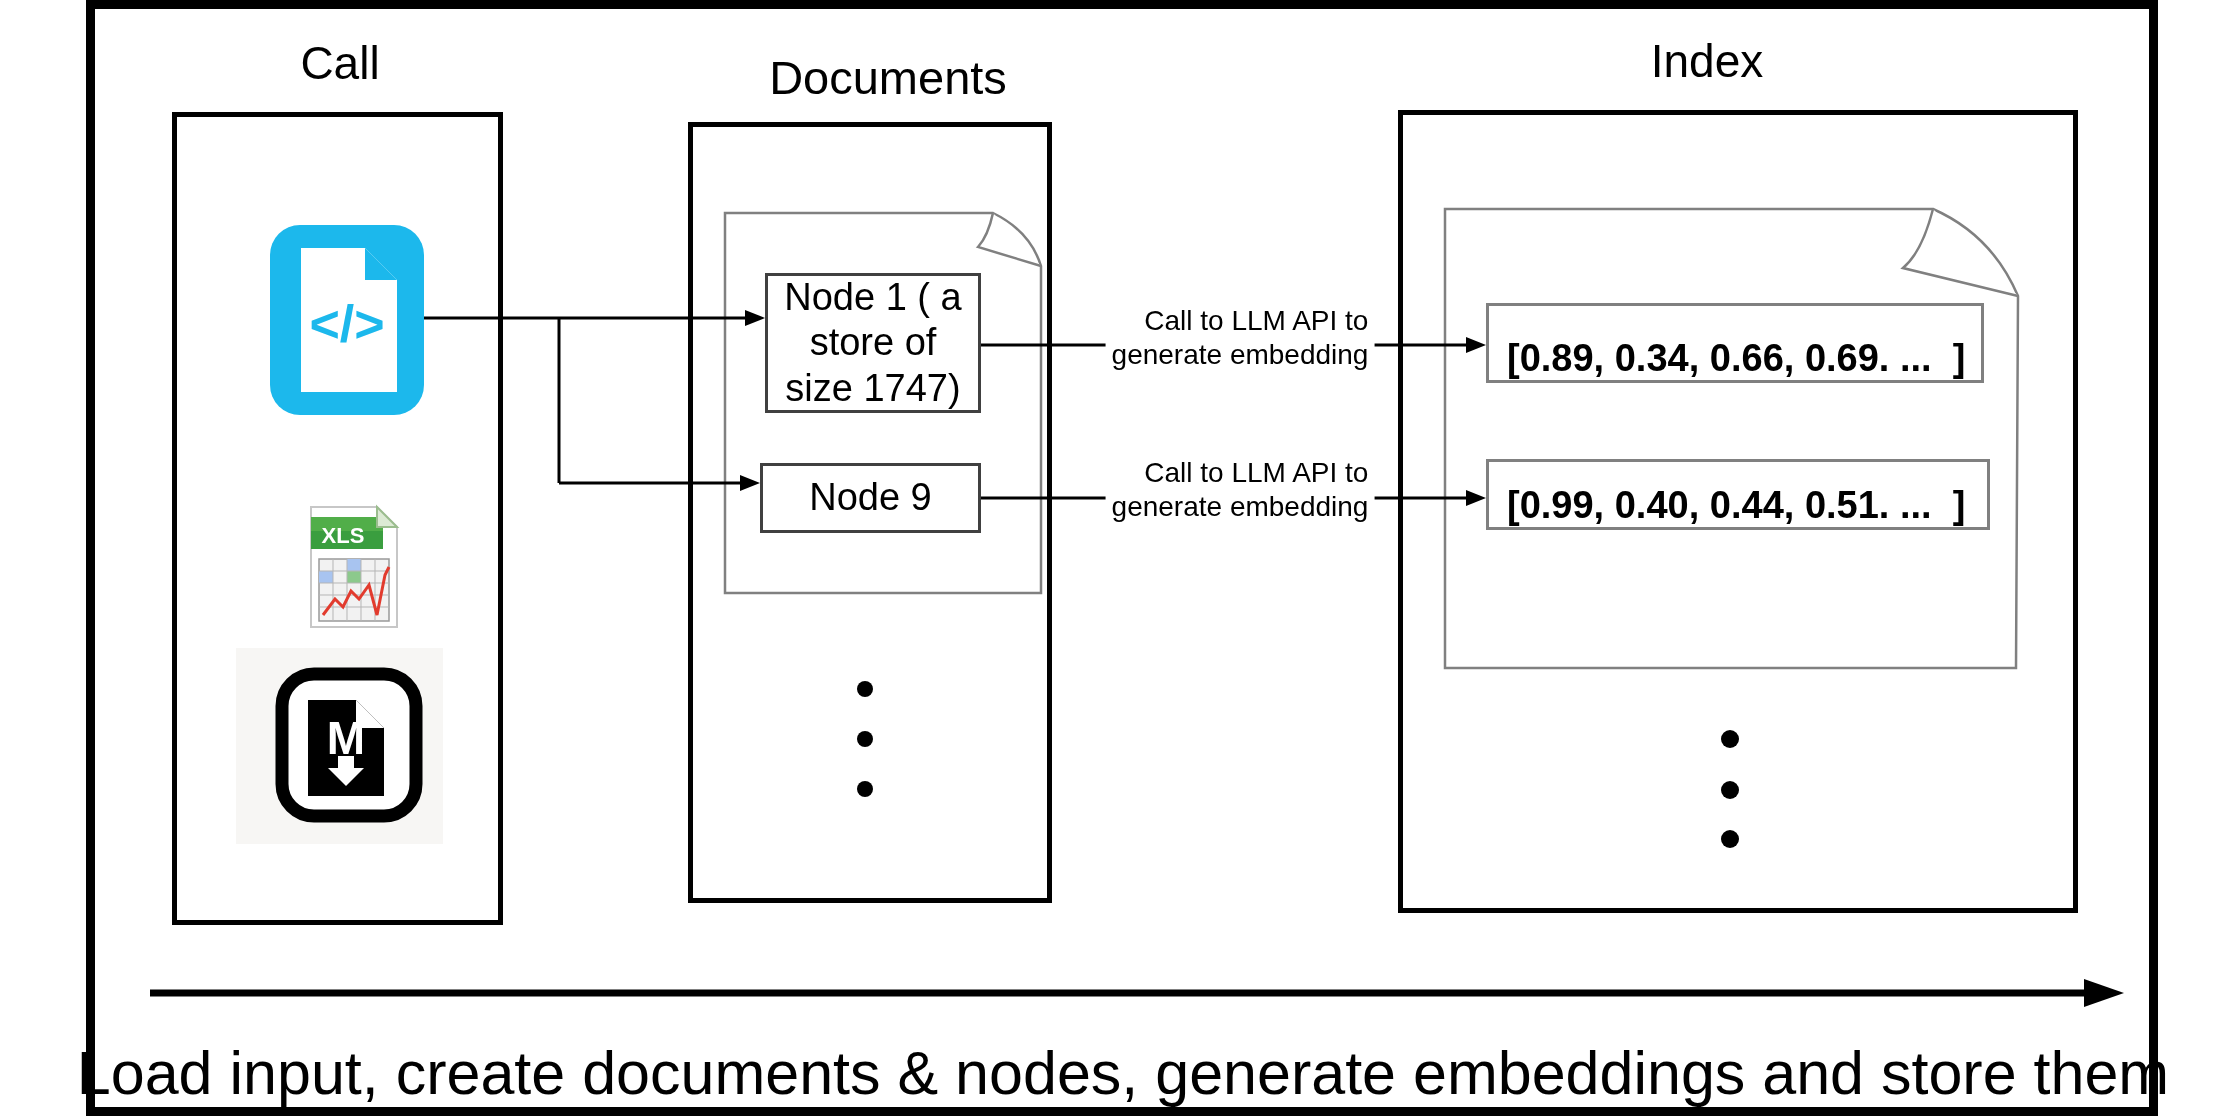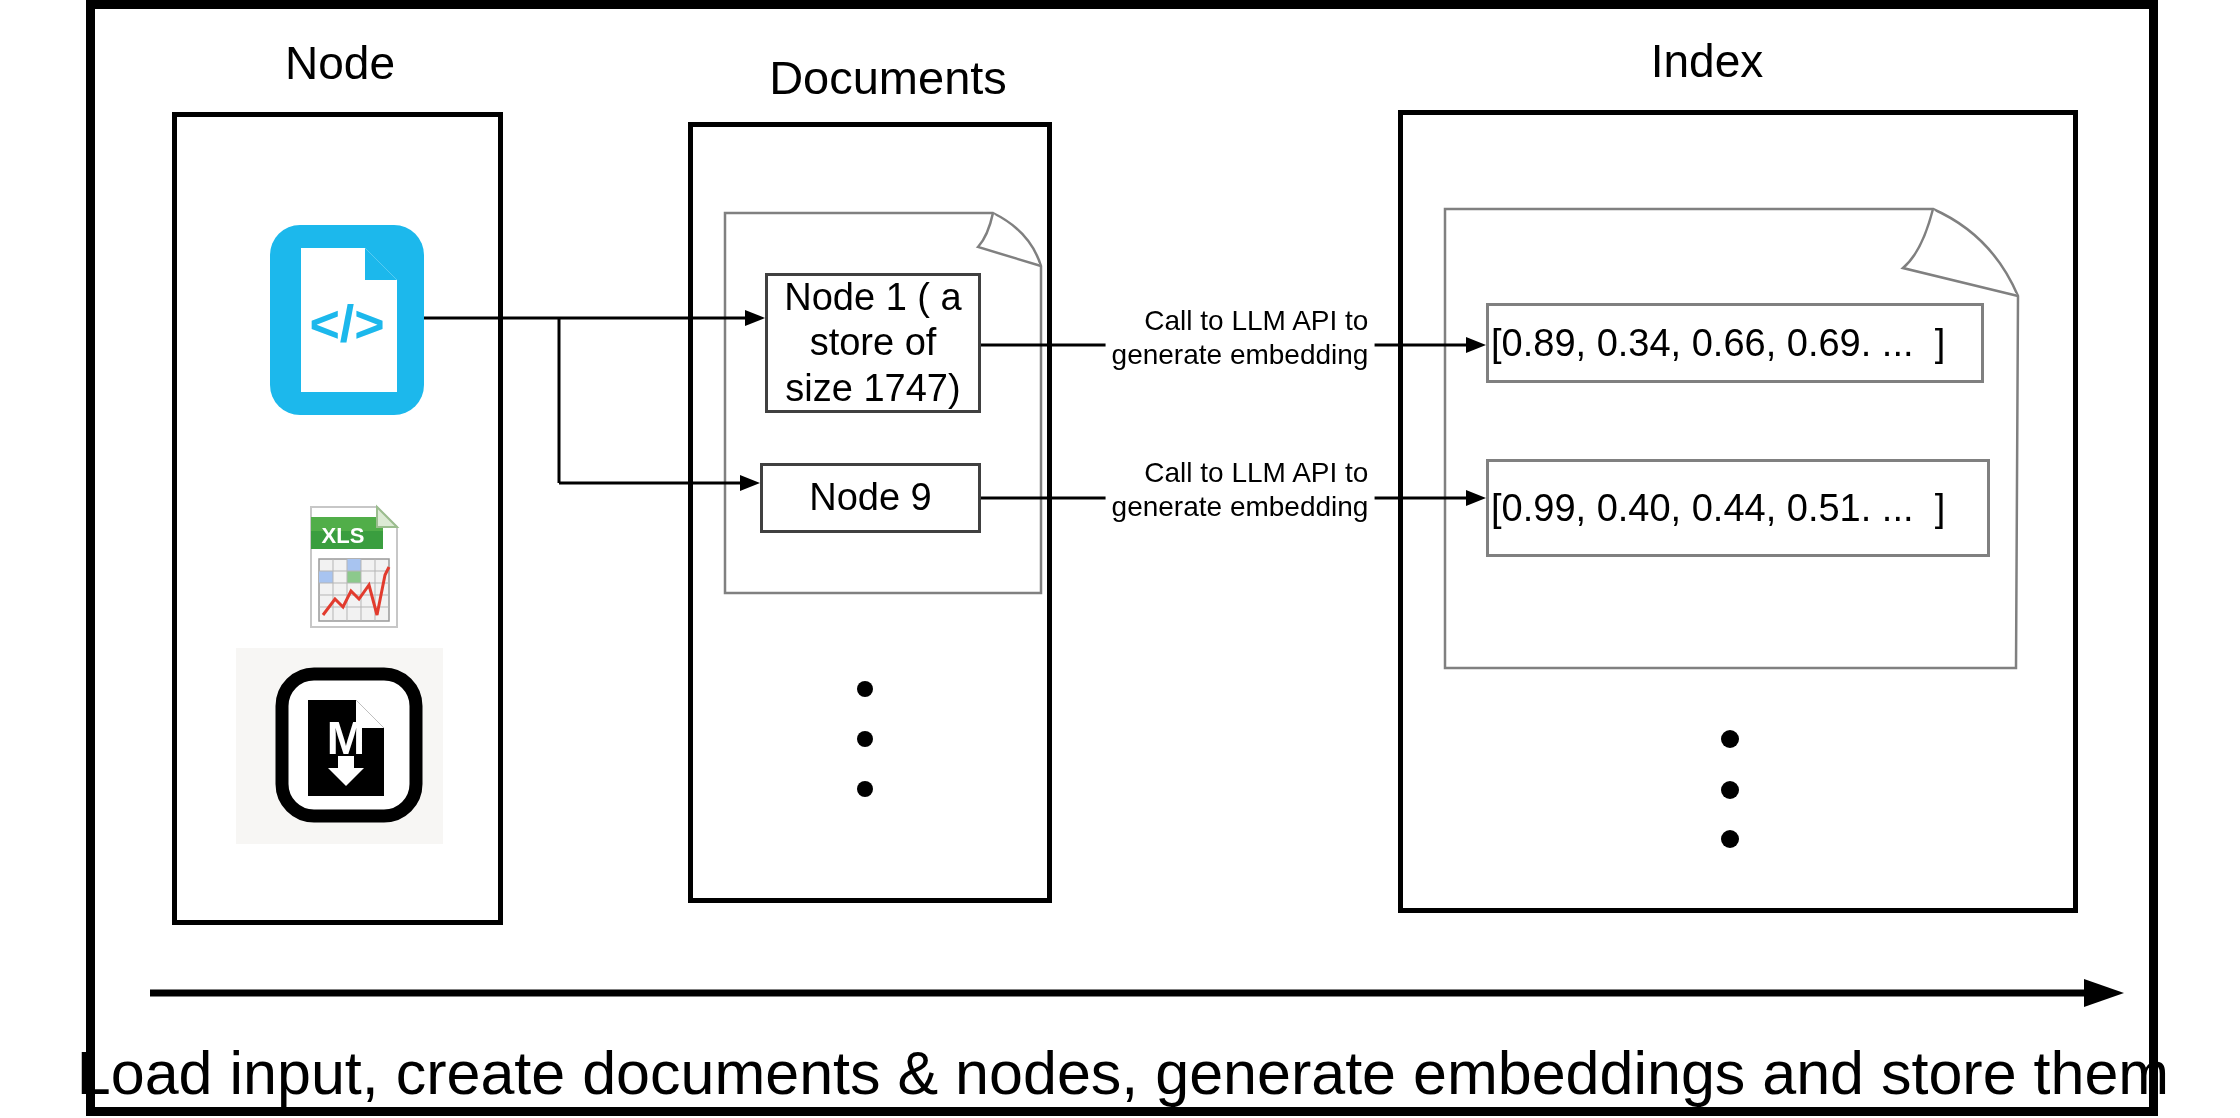--- a/index.html
+++ b/index.html
@@ -18,41 +18,42 @@
   .big-box{
     border:5px solid #000;box-sizing:border-box;background:#fff;
   }
   .small-box{
     border:3px solid #404040;box-sizing:border-box;background:#fff;
     display:flex;flex-direction:column;align-items:center;justify-content:center;
     text-align:center;font-size:38px;line-height:1.2;
   }
   .vector-box{
     border:3px solid #808080;box-sizing:border-box;background:#fff;
-    display:flex;align-items:center;font-size:38px;white-space:pre;
-    padding-left:2px;
+    display:flex;align-items:flex-end;font-size:38px;white-space:pre;
+    padding-left:18px;
+    font-weight:bold;
   }
   .arrow-label{
     transform:translateX(-50%);background:#fff;text-align:right;
     font-size:28px;line-height:1.22;padding:0 6px;white-space:nowrap;
   }
   .caption{
     transform:translateX(-50%);font-size:61px;white-space:nowrap;
   }
   svg{display:block;}
   .overlay{left:0;top:0;pointer-events:none;}
 </style>
 </head>
 <body>
 
 <div id="canvas">
 
   <div class="abs frame"></div>
 
-  <div class="abs col-title" style="left:340px;top:38px;">Node</div>
+  <div class="abs col-title" style="left:340px;top:38px;">Call</div>
   <div class="abs col-title" style="left:888px;top:52px;font-size:47px;">Documents</div>
   <div class="abs col-title" style="left:1707px;top:36px;">Index</div>
 
   <div class="abs big-box" style="left:172px;top:112px;width:331px;height:813px;"></div>
   <div class="abs big-box" style="left:688px;top:122px;width:364px;height:781px;"></div>
   <div class="abs big-box" style="left:1398px;top:110px;width:680px;height:803px;"></div>
 
   <svg class="abs overlay" width="2240" height="1118" viewBox="0 0 2240 1118">
 
     <path d="M725,593 L725,213 L993,213 Q1030,231 1041,266 L1041,593 Z" fill="#ffffff" stroke="#808080" stroke-width="2.5"></path>
@@ -132,21 +133,21 @@
   </div>
 
   <div class="abs small-box" style="left:760px;top:463px;width:221px;height:70px;">
     <div>Node 9</div>
   </div>
 
   <div class="abs vector-box" style="left:1486px;top:303px;width:498px;height:80px;">
     <span>[0.89, 0.34, 0.66, 0.69. ...  ]</span>
   </div>
 
-  <div class="abs vector-box" style="left:1486px;top:459px;width:504px;height:98px;">
+  <div class="abs vector-box" style="left:1486px;top:459px;width:504px;height:71px;">
     <span>[0.99, 0.40, 0.44, 0.51. ...  ]</span>
   </div>
 
   <div class="abs arrow-label" style="left:1240px;top:304px;">
     <div>Call to LLM API to</div>
     <div>generate embedding</div>
   </div>
   <div class="abs arrow-label" style="left:1240px;top:456px;">
     <div>Call to LLM API to</div>
     <div>generate embedding</div>

